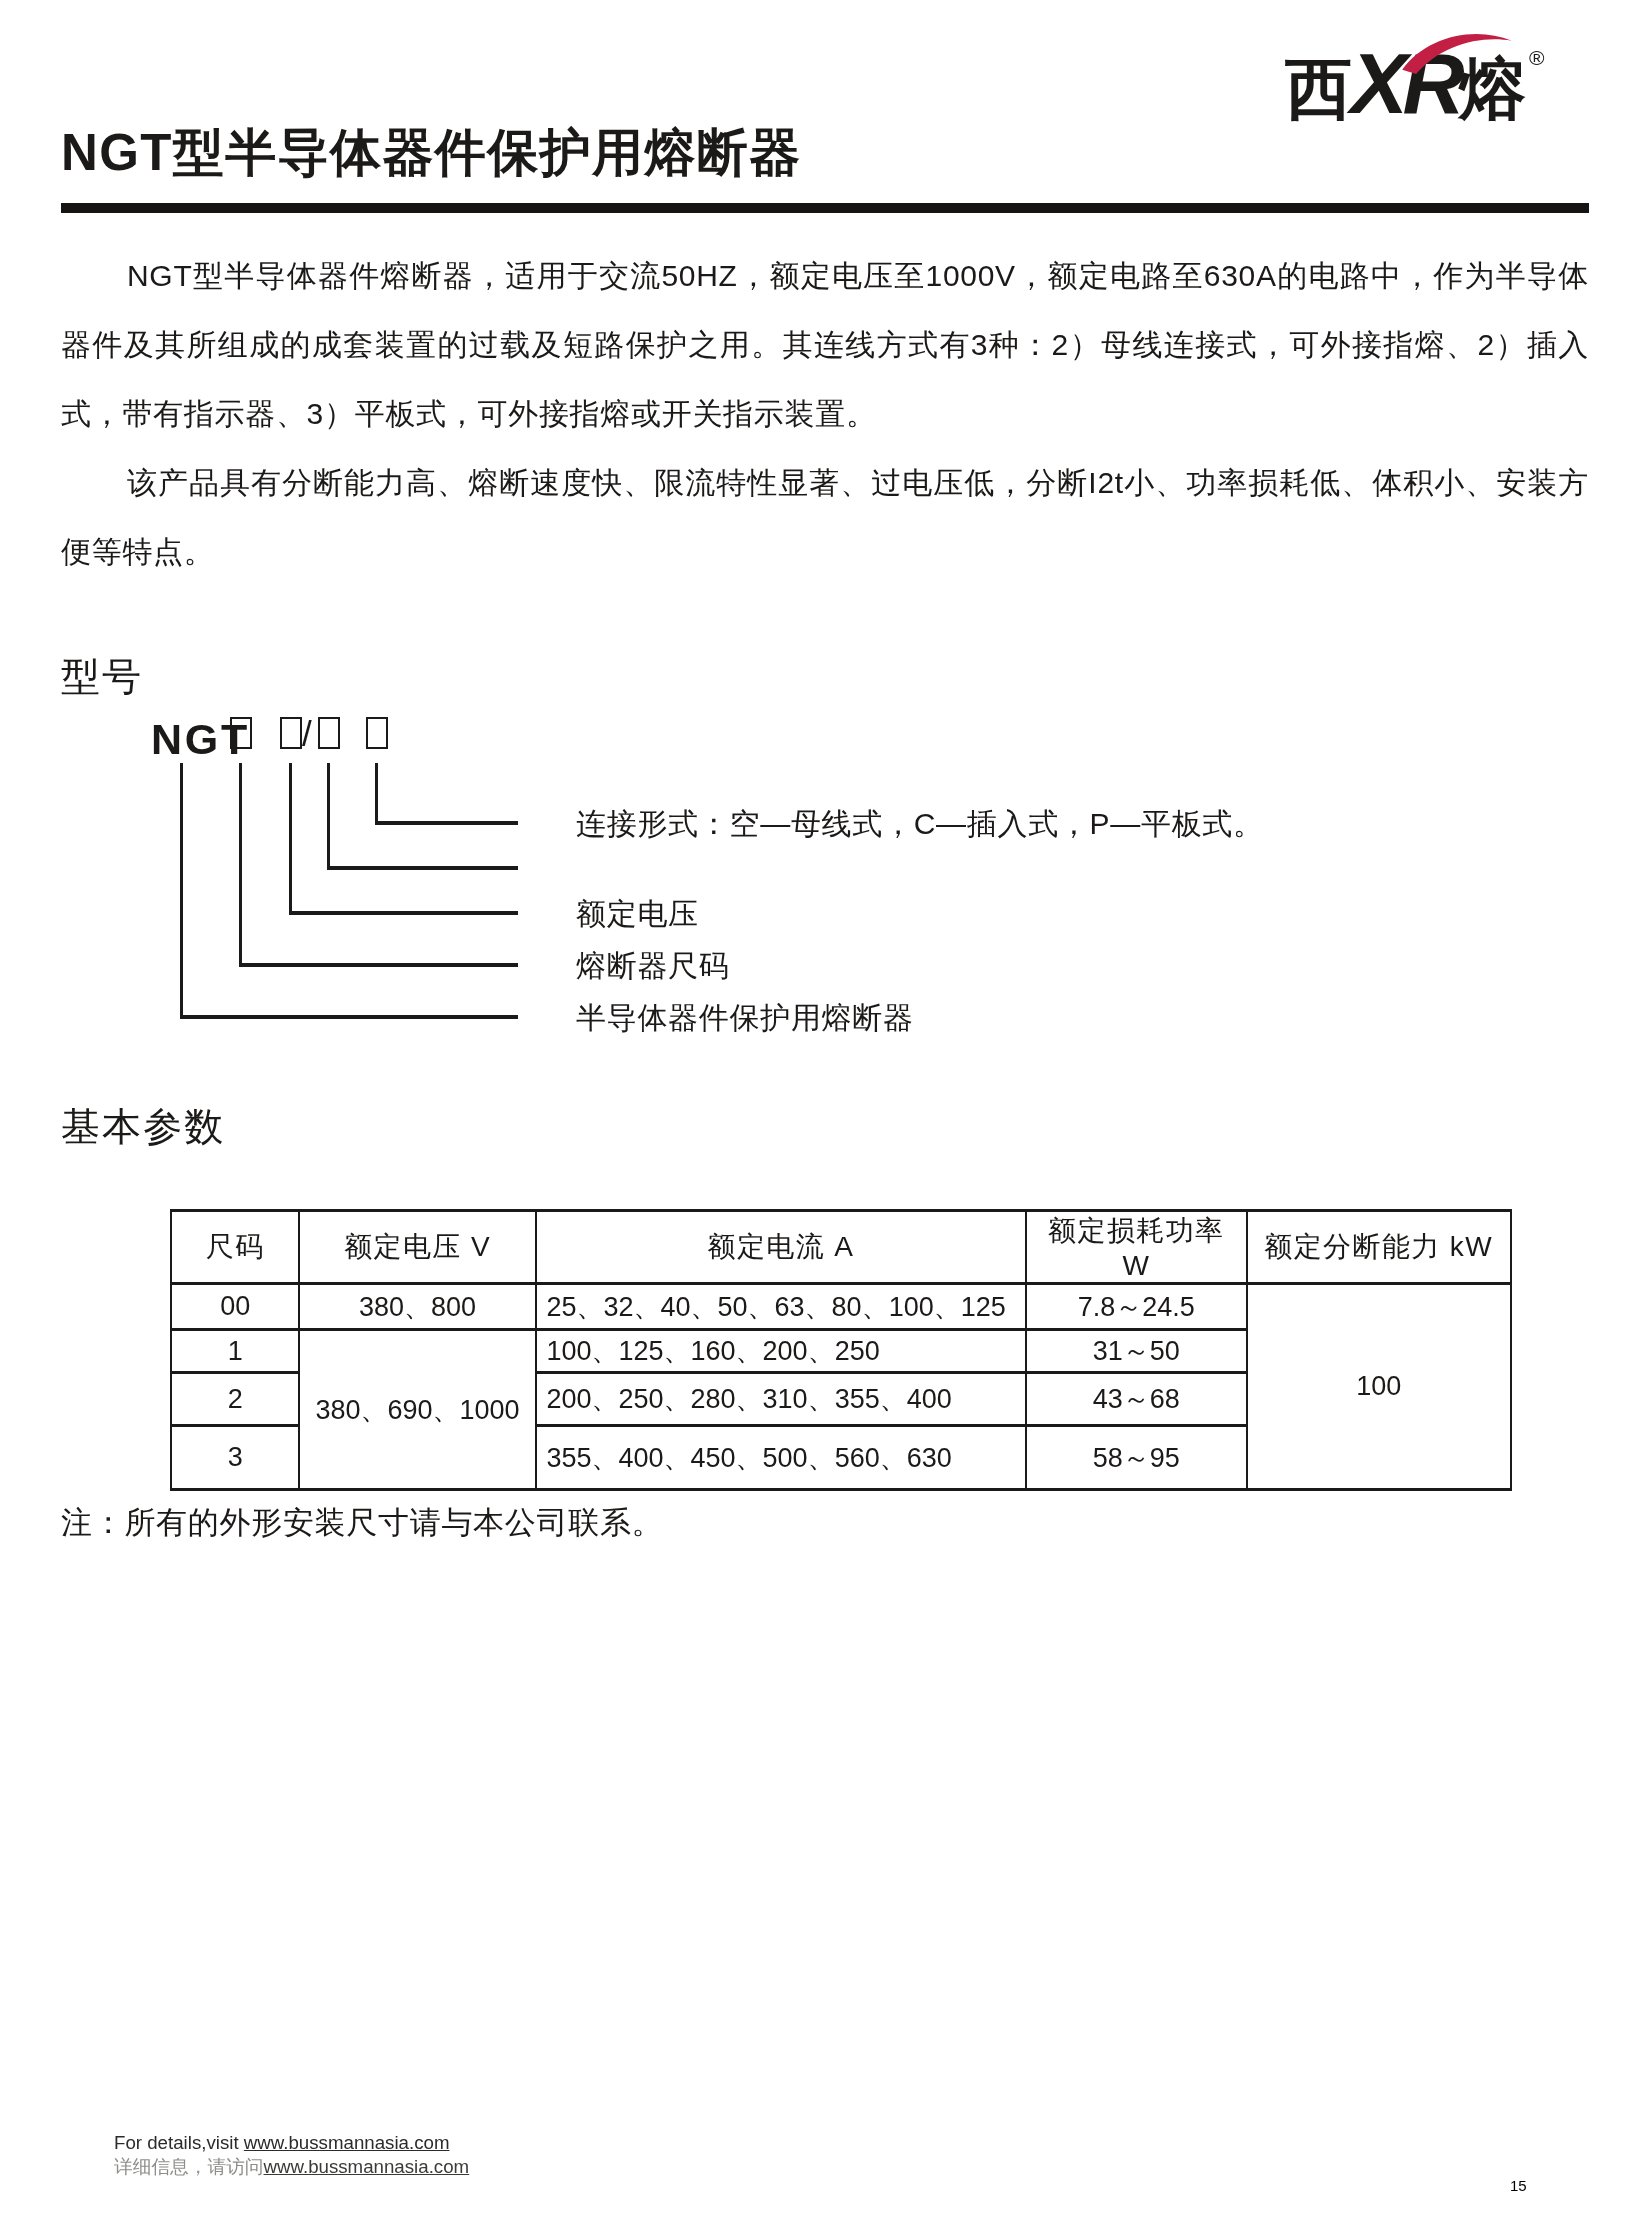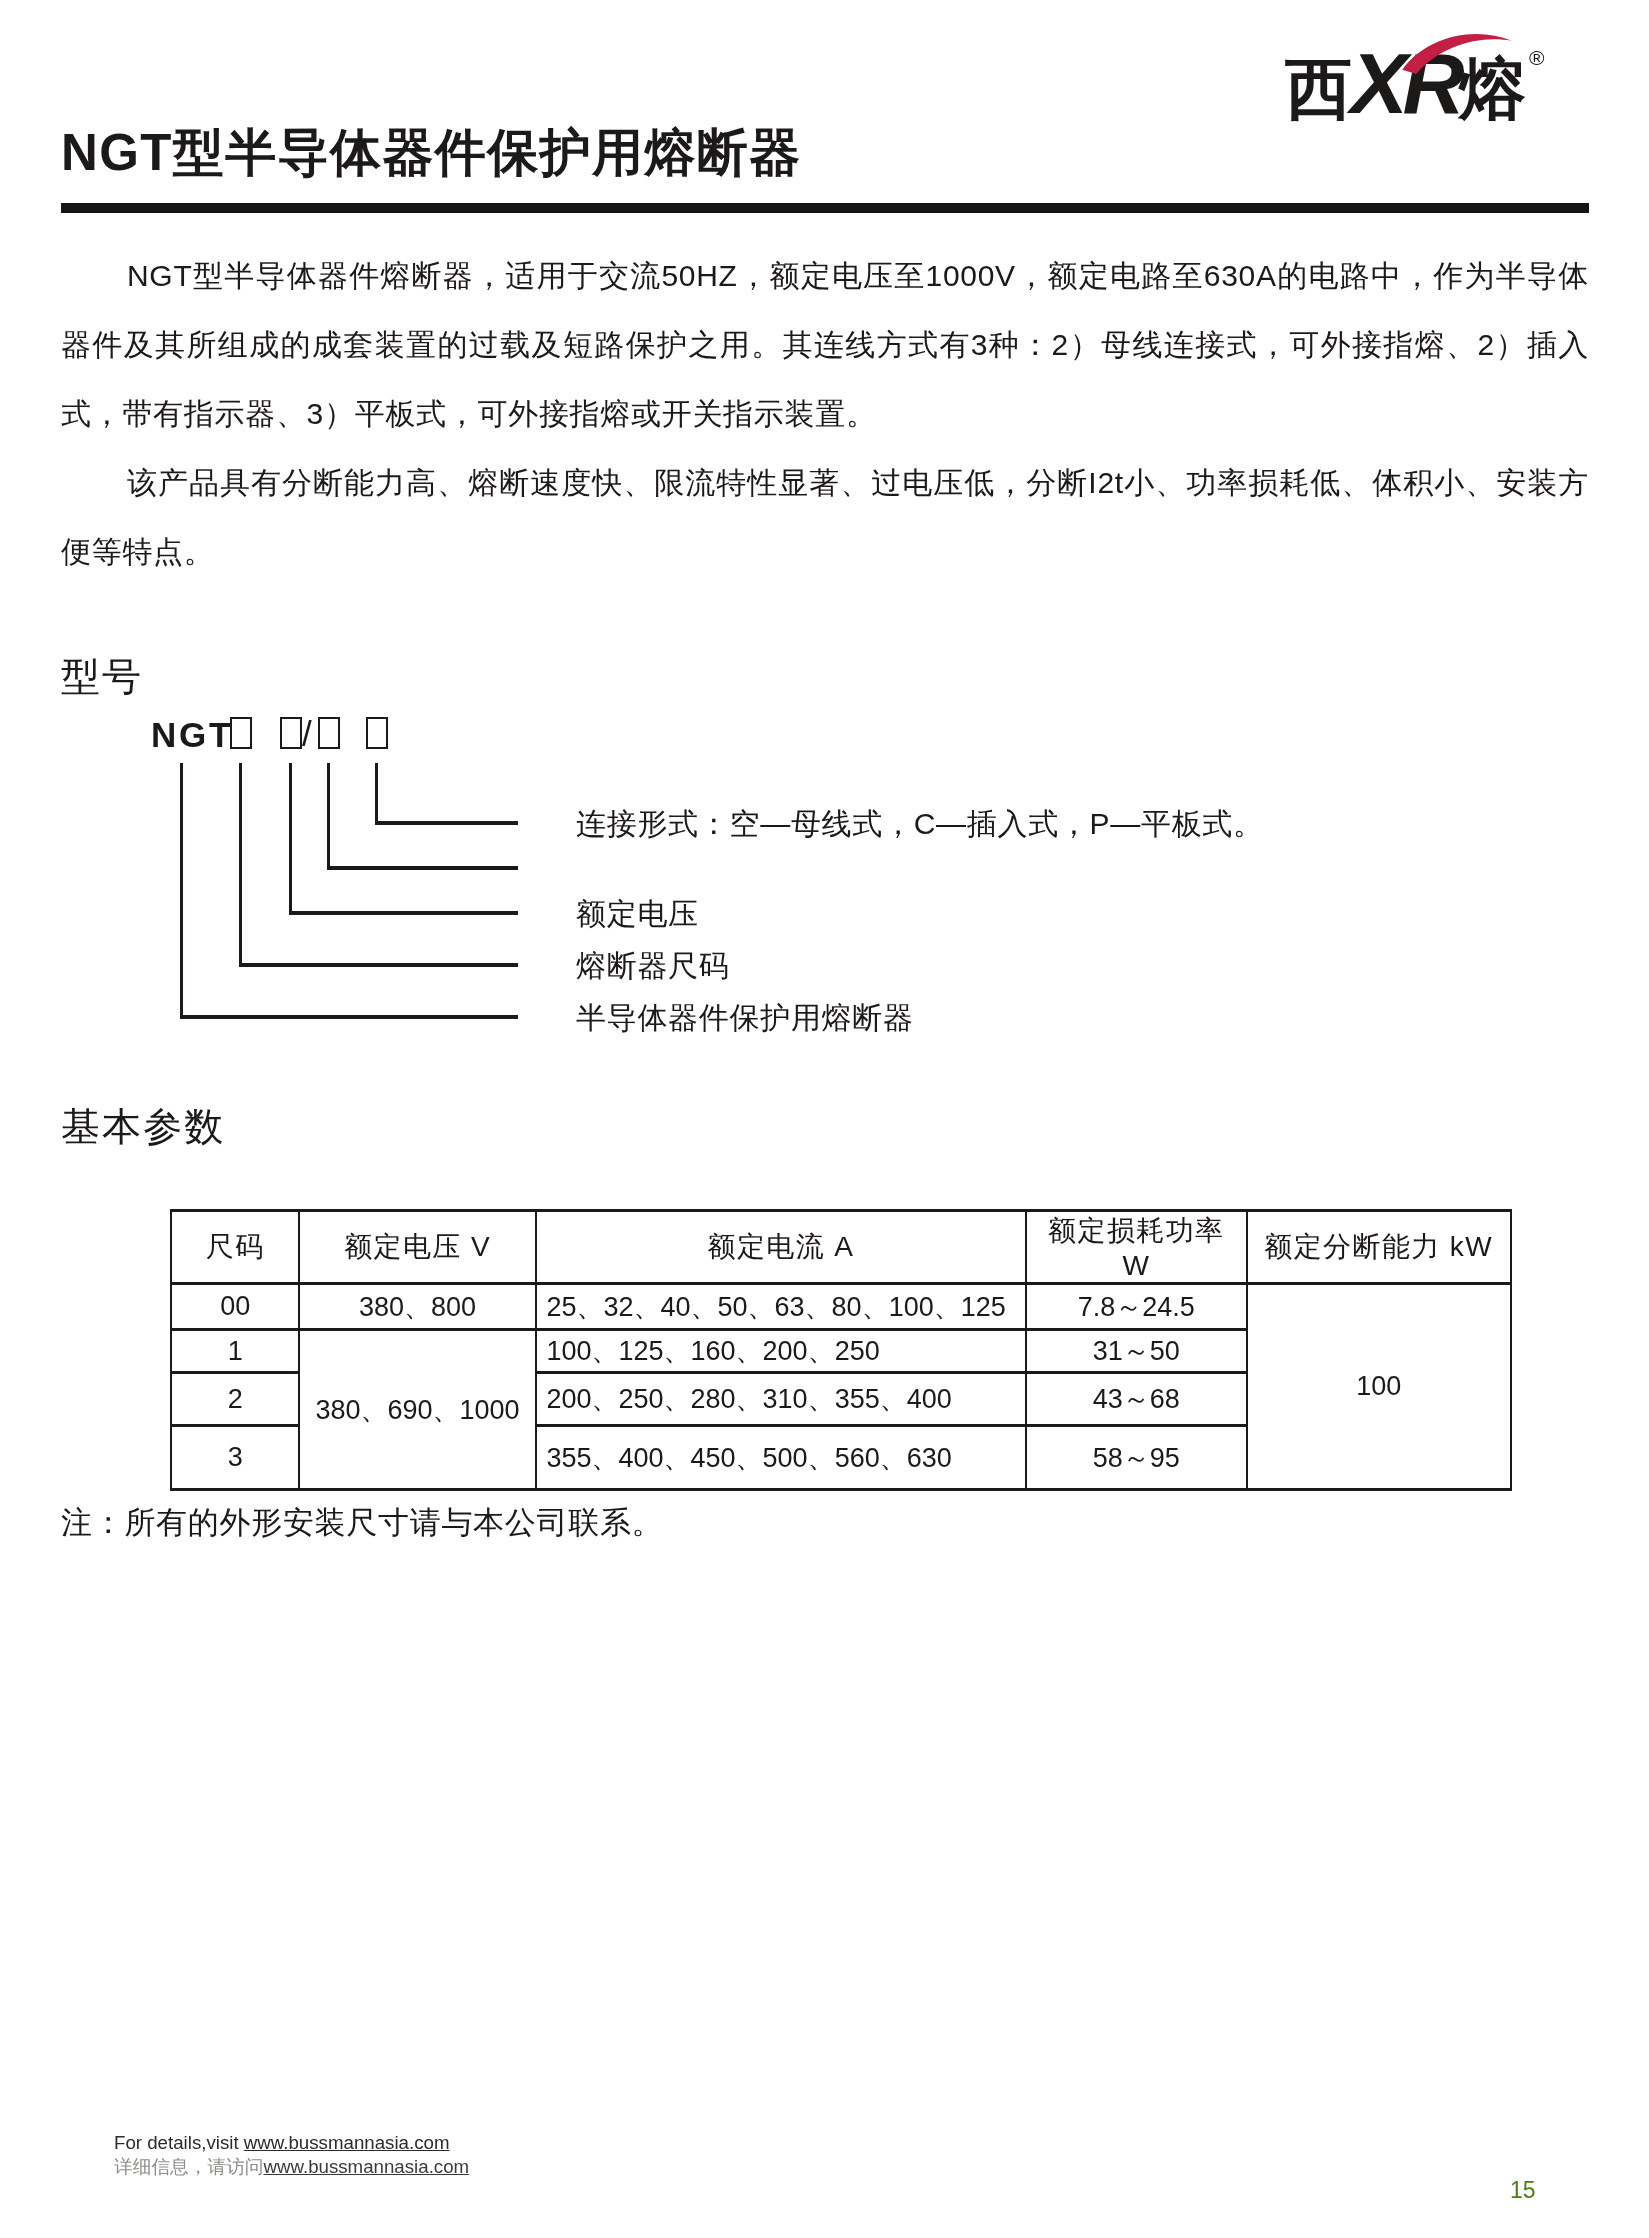--- a/index.html
+++ b/index.html
@@ -20,21 +20,21 @@
   .titlebar h1{margin:0;font-size:51px;font-weight:700;letter-spacing:1.4px;}
   
   .paras{position:absolute;left:61px;top:241px;width:1528px;font-size:30px;line-height:69px;text-align:justify;letter-spacing:0.7px;}
   .paras p{margin:0;text-indent:2.2em;}
   
   .sec-h{position:absolute;left:61px;font-size:39px;font-weight:500;letter-spacing:2.1px;}
   .h-model{top:650px;}
   .h-params{top:1100px;}
   
   .diagram{position:absolute;left:0;top:714px;width:1650px;height:346px;}
-  .diagram .ngt{position:absolute;left:151px;top:1.4px;font-size:35px;font-weight:700;letter-spacing:2.8px;}
+  .diagram .ngt{position:absolute;left:151px;top:1.4px;font-size:43px;font-weight:700;letter-spacing:2.8px;}
   .diagram .mbox{position:absolute;top:2.8px;width:18px;height:28px;border:2.8px solid #1c1a19;}
   .diagram .slash{position:absolute;left:302px;top:0px;font-size:35px;font-weight:400;}
   .b1{left:230px;} .b2{left:280px;} .b3{left:318px;} .b4{left:366px;}
   .vline{position:absolute;width:2.8px;background:#1c1a19;top:49px;}
   .v1{left:180px;height:256px;} .v2{left:239px;height:204px;} .v3{left:289px;height:152px;}
   .v4{left:327px;height:107px;} .v5{left:375px;height:62px;}
   .hline{position:absolute;height:3.5px;background:#1c1a19;}
   .h5{top:107px;left:375px;width:143px;}
   .h4{top:152px;left:327px;width:191px;}
   .h3{top:197px;left:289px;width:229px;}
@@ -53,21 +53,21 @@
   .c-size{width:118px;} .c-volt{width:226px;} .c-curr{width:480px;border-radius:19px;} .c-pow{width:210px;} .c-brk{width:254px;}
   .r0 td{height:43px;} .r1 td{height:40px;} .r2 td{height:50px;} .r3 td{height:61px;}
   td.curr{text-align:left;padding-left:9.7px;}
   
   .note{position:absolute;left:61px;top:1502px;font-size:31px;letter-spacing:0.7px;}
   
   .footer{position:absolute;left:114px;top:2131px;font-size:18.7px;line-height:23.6px;color:#2b2b2b;}
   .footer a{color:#2b2b2b;text-decoration:underline;}
   .footer .cn{color:#8d8d89;}
   .footer .cn a{color:#3a3a38;}
-  .pagenum{position:absolute;left:1510px;top:2177px;font-size:23px;color:#4d7c0f;}
+  .pagenum{position:absolute;left:1510px;top:2177px;font-size:15px;color:#000000;}
 </style>
 </head>
 <body>
 
 <div class="logo">
   <span class="cjk">西</span>
   <span class="lat">X</span>
   <span class="lat r-wrap">
     <svg width="118" height="43" viewBox="0 0 170 62">
       <path d="M6,56 C40,8 110,-8 164,14 C118,6 62,20 26,62 Z" fill="#c31f45"></path>

